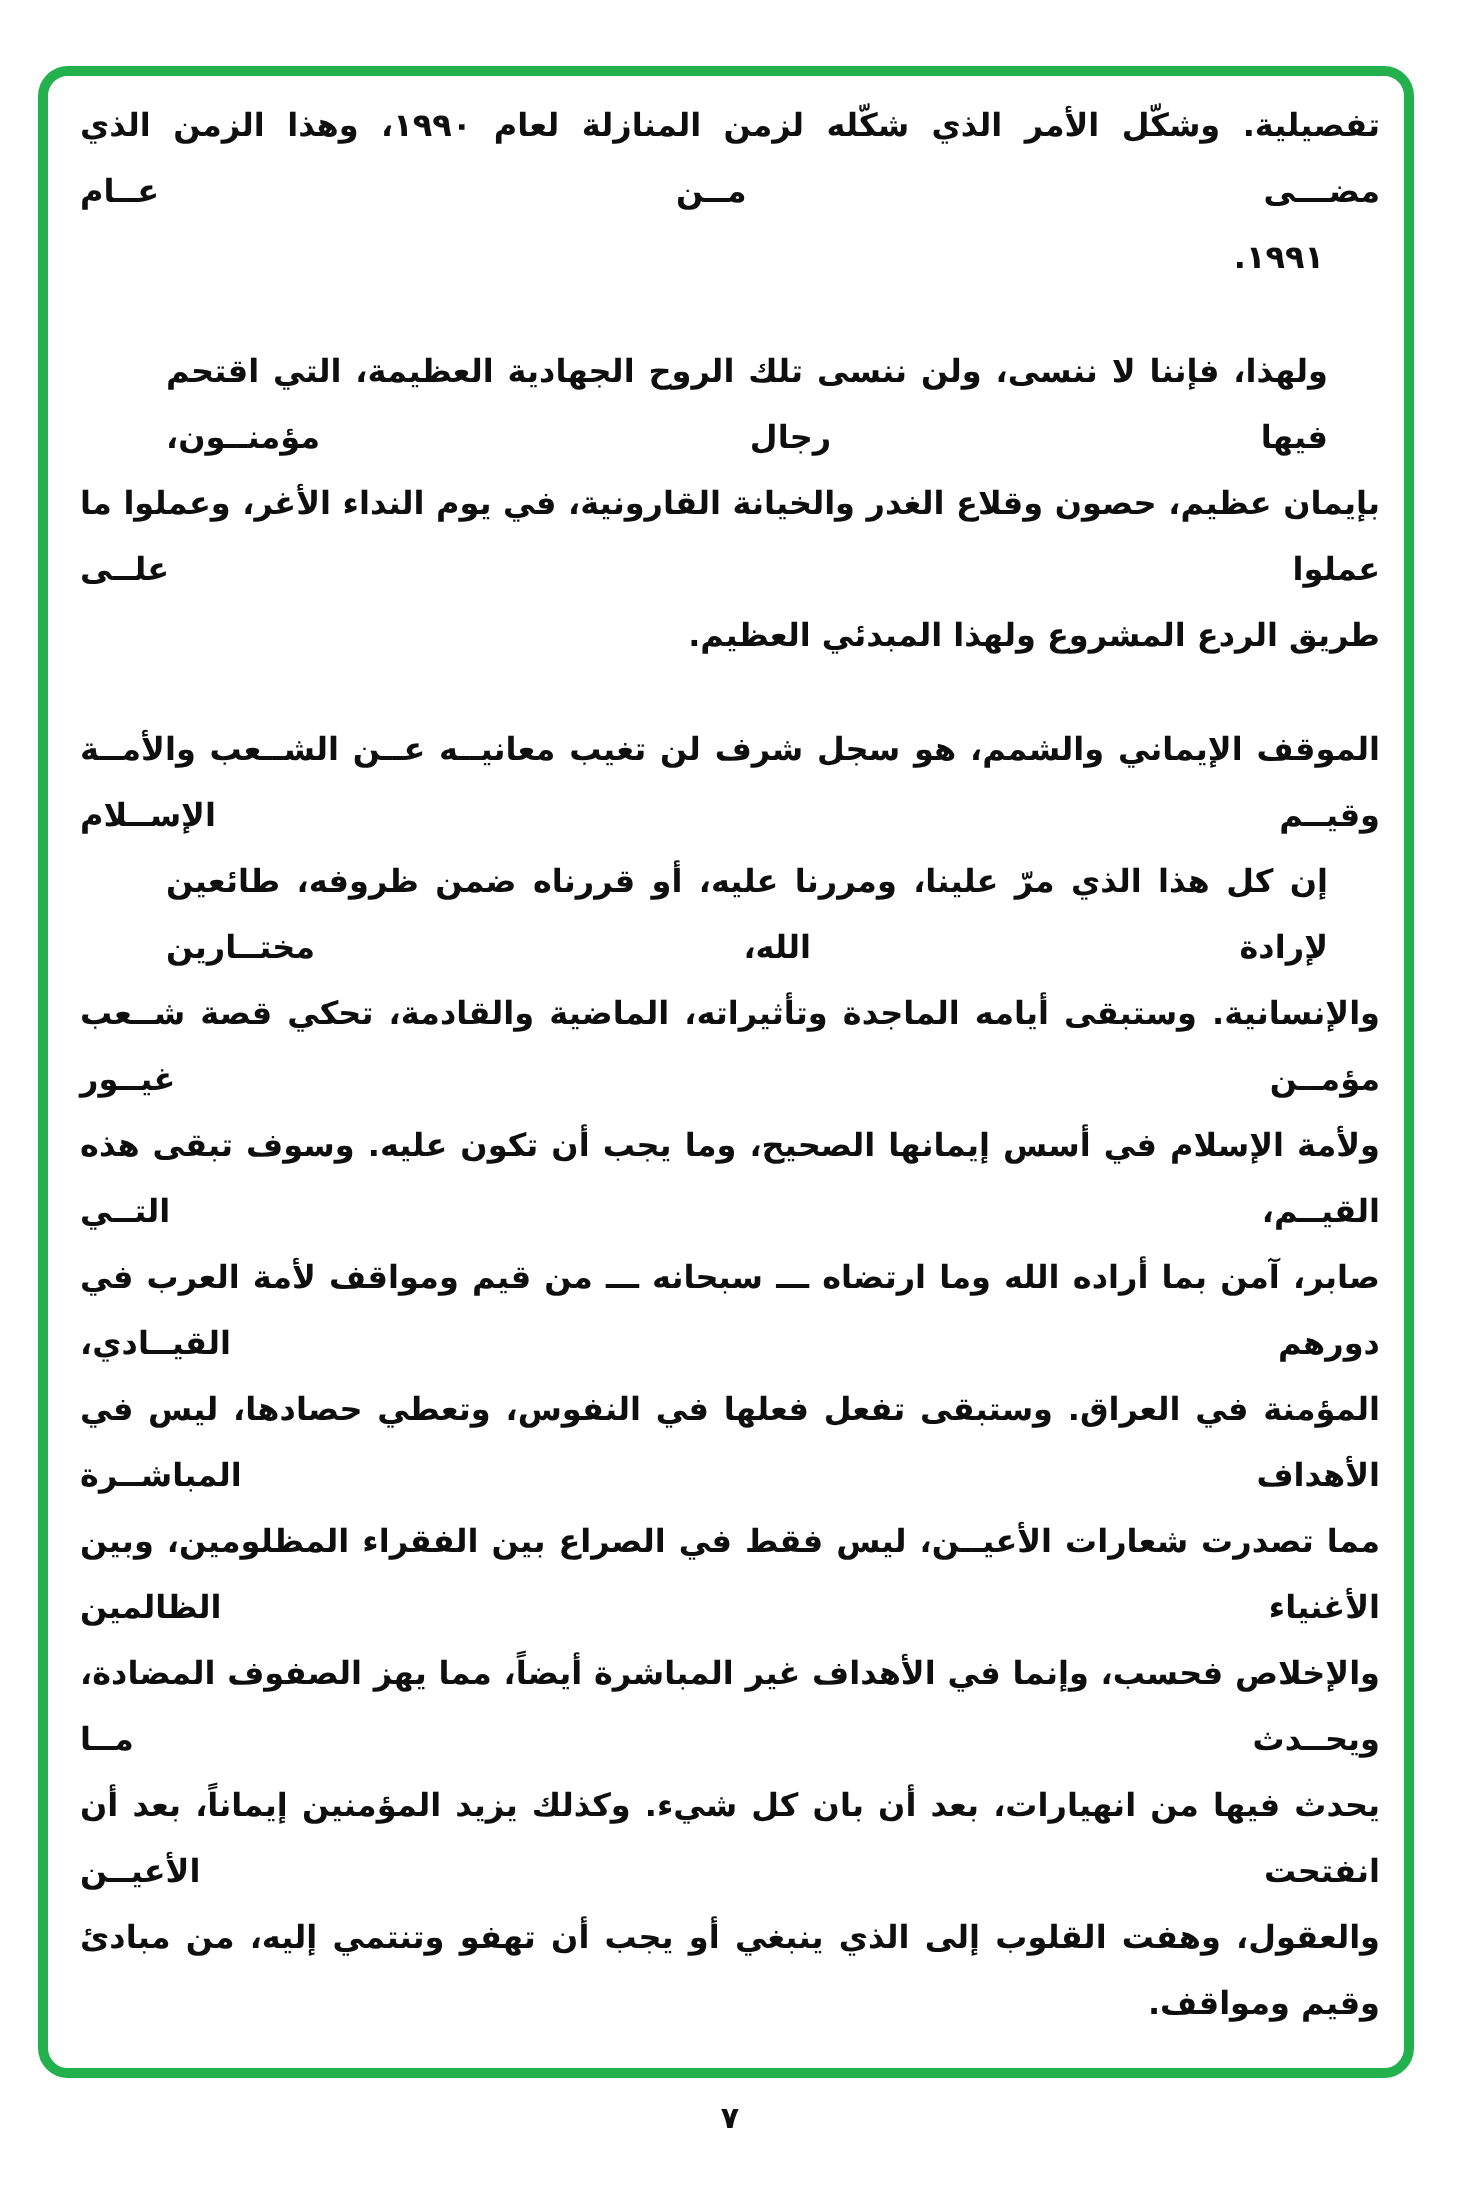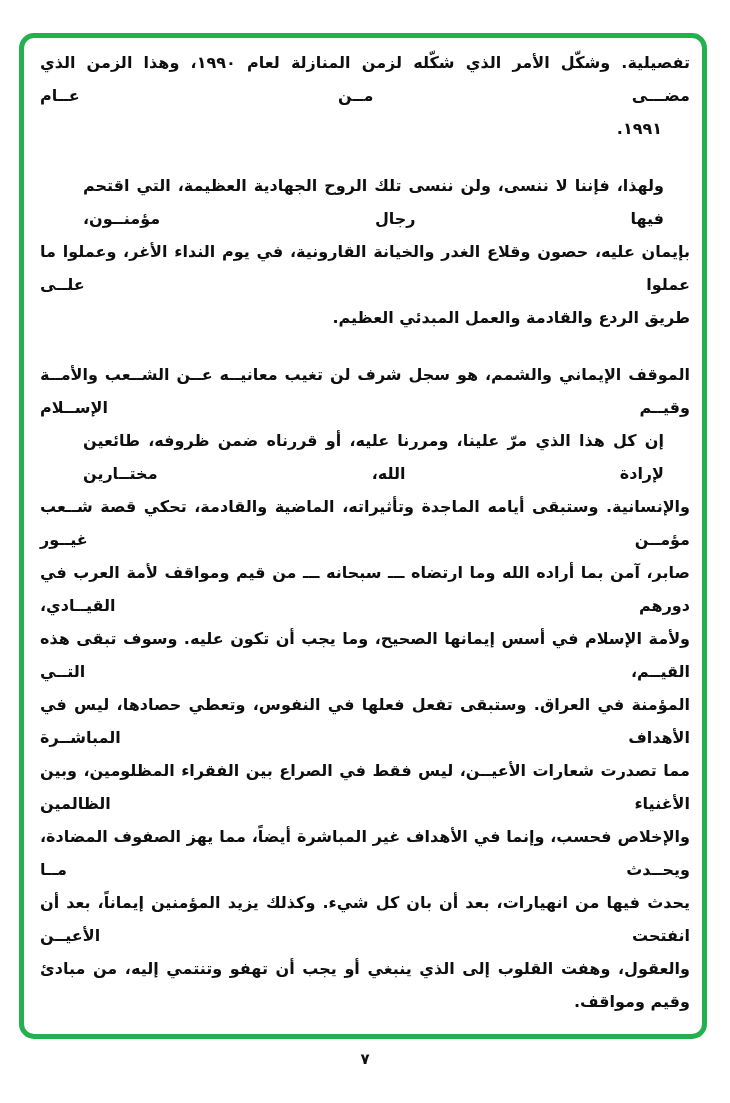--- a/index.html
+++ b/index.html
@@ -59,29 +59,29 @@
 
 <div class="page">
   <div class="frame" style="border-color: rgb(34, 177, 76);"></div>
   <div class="text-block" id="text-block">
       <div class="paragraph">
         <div class="line">تفصيلية. وشكّل الأمر الذي شكّله لزمن المنازلة لعام ١٩٩٠، وهذا الزمن الذي مضـــى مــن عــام</div>
         <div class="line last-short" style="padding-right: 28px;">١٩٩١.</div>
       </div>
       <div class="paragraph">
         <div class="line first-indent">ولهذا، فإننا لا ننسى، ولن ننسى تلك الروح الجهادية العظيمة، التي اقتحم فيها رجال مؤمنــون،</div>
-        <div class="line">بإيمان عليه، حصون وقلاع الغدر والخيانة القارونية، في يوم النداء الأغر، وعملوا ما عملوا علــى</div>
-        <div class="line last-short">طريق الردع والقادمة والعمل المبدئي العظيم.</div>
+        <div class="line">بإيمان عظيم، حصون وقلاع الغدر والخيانة القارونية، في يوم النداء الأغر، وعملوا ما عملوا علــى</div>
+        <div class="line last-short">طريق الردع المشروع ولهذا المبدئي العظيم.</div>
       </div>
       <div class="paragraph">
         <div class="line">الموقف الإيماني والشمم، هو سجل شرف لن تغيب معانيــه عــن الشــعب والأمــة وقيــم الإســلام</div>
         <div class="line first-indent">إن كل هذا الذي مرّ علينا، ومررنا عليه، أو قررناه ضمن ظروفه، طائعين لإرادة الله، مختــارين</div>
         <div class="line">والإنسانية. وستبقى أيامه الماجدة وتأثيراته، الماضية والقادمة، تحكي قصة شــعب مؤمــن غيــور</div>
+        <div class="line">ولأمة الإسلام في أسس إيمانها الصحيح، وما يجب أن تكون عليه. وسوف تبقى هذه القيــم، التــي</div>
         <div class="line">صابر، آمن بما أراده الله وما ارتضاه ـــ سبحانه ـــ من قيم ومواقف لأمة العرب في دورهم القيــادي،</div>
-        <div class="line">ولأمة الإسلام في أسس إيمانها الصحيح، وما يجب أن تكون عليه. وسوف تبقى هذه القيــم، التــي</div>
         <div class="line">المؤمنة في العراق. وستبقى تفعل فعلها في النفوس، وتعطي حصادها، ليس في الأهداف المباشــرة</div>
         <div class="line">مما تصدرت شعارات الأعيــن، ليس فقط في الصراع بين الفقراء المظلومين، وبين الأغنياء الظالمين</div>
         <div class="line">والإخلاص فحسب، وإنما في الأهداف غير المباشرة أيضاً، مما يهز الصفوف المضادة، ويحــدث مــا</div>
         <div class="line">يحدث فيها من انهيارات، بعد أن بان كل شيء. وكذلك يزيد المؤمنين إيماناً، بعد أن انفتحت الأعيــن</div>
         <div class="line last-short">والعقول، وهفت القلوب إلى الذي ينبغي أو يجب أن تهفو وتنتمي إليه، من مبادئ وقيم ومواقف.</div>
       </div>
     </div>
   <div class="page-number">٧</div>
 </div>
 

